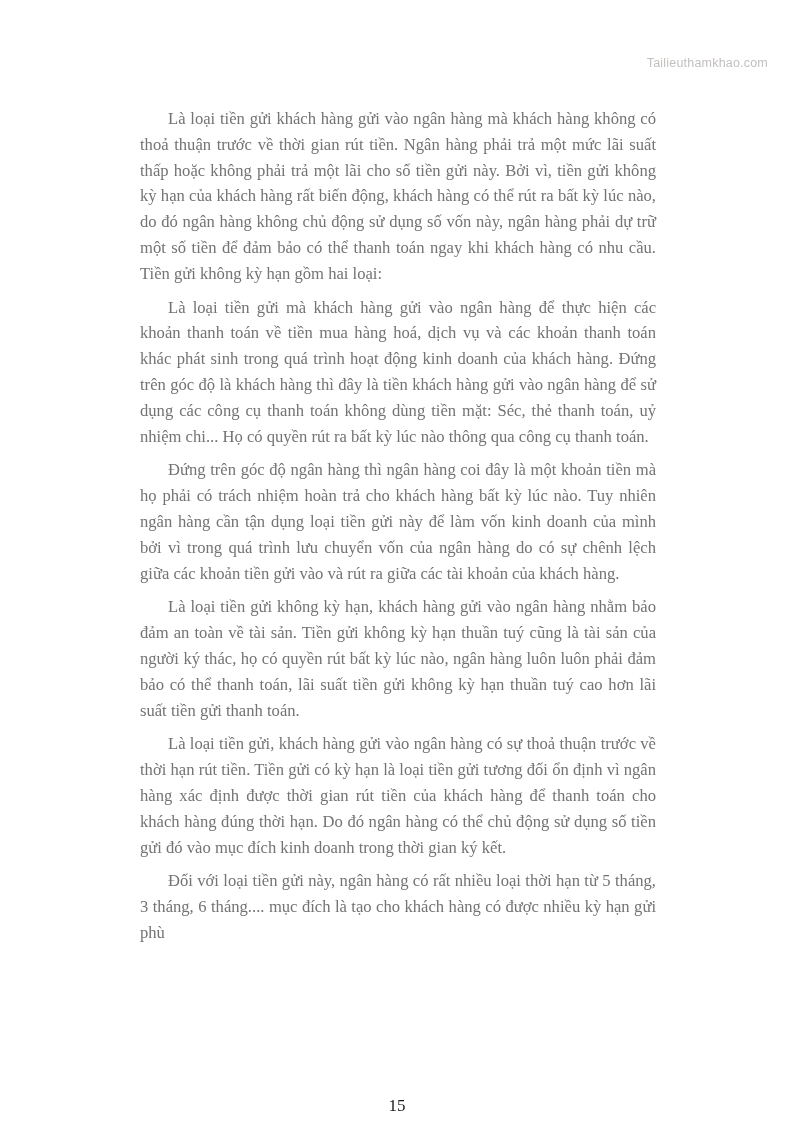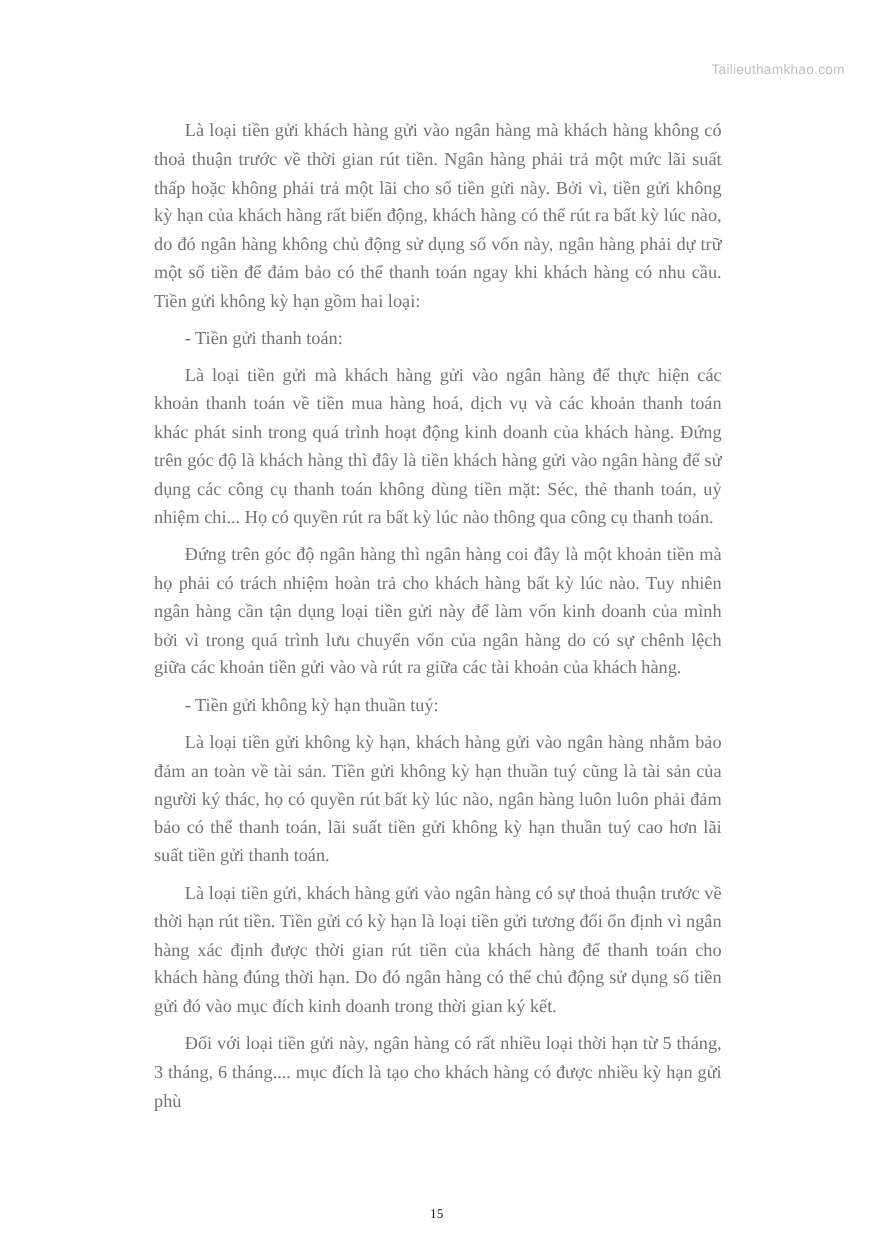--- a/index.html
+++ b/index.html
@@ -54,37 +54,35 @@
   }
   p.gap {
     margin-top: 8px;
   }
   .pagenum {
     position: absolute;
     left: 0;
     right: 0;
     top: 1052px;
     text-align: center;
-    font-size: 12px;
+    font-size: 17px;
     color: #1a1a1a;
   }
 </style>
 </head>
 <body>
 
 <div class="page">
 
   <div class="watermark">Tailieuthamkhao.com</div>
 
   <div class="content">
     <p class="indent">Là loại tiền gửi khách hàng gửi vào ngân hàng mà khách hàng không có thoả thuận trước về thời gian rút tiền. Ngân hàng phải trả một mức lãi suất thấp hoặc không phải trả một lãi cho số tiền gửi này. Bởi vì, tiền gửi không kỳ hạn của khách hàng rất biến động, khách hàng có thể rút ra bất kỳ lúc nào, do đó ngân hàng không chủ động sử dụng số vốn này, ngân hàng phải dự trữ một số tiền để đảm bảo có thể thanh toán ngay khi khách hàng có nhu cầu. Tiền gửi không kỳ hạn gồm hai loại:</p>
-    <p class="dash gap">-  Tiền gửi thanh toán:</p>
     <p class="indent gap">Là loại tiền gửi mà khách hàng gửi vào ngân hàng để thực hiện các khoản thanh toán về tiền mua hàng hoá, dịch vụ và các khoản thanh toán khác phát sinh trong quá trình hoạt động kinh doanh của khách hàng. Đứng trên góc độ là khách hàng thì đây là tiền khách hàng gửi vào ngân hàng để sử dụng các công cụ thanh toán không dùng tiền mặt: Séc, thẻ thanh toán, uỷ nhiệm chi... Họ có quyền rút ra bất kỳ lúc nào thông qua công cụ thanh toán.</p>
     <p class="indent gap">Đứng trên góc độ ngân hàng thì ngân hàng coi đây là một khoản tiền mà họ phải có trách nhiệm hoàn trả cho khách hàng bất kỳ lúc nào. Tuy nhiên ngân hàng cần tận dụng loại tiền gửi này để làm vốn kinh doanh của mình bởi vì trong quá trình lưu chuyển vốn của ngân hàng do có sự chênh lệch giữa các khoản tiền gửi vào và rút ra giữa các tài khoản của khách hàng.</p>
-    <p class="dash gap">- Tiền gửi không kỳ hạn thuần tuý:</p>
     <p class="indent gap">Là loại tiền gửi không kỳ hạn, khách hàng gửi vào ngân hàng nhằm bảo đảm an toàn về tài sản. Tiền gửi không kỳ hạn thuần tuý cũng là tài sản của người ký thác, họ có quyền rút bất kỳ lúc nào, ngân hàng luôn luôn phải đảm bảo có thể thanh toán, lãi suất tiền gửi không kỳ hạn thuần tuý cao hơn lãi suất tiền gửi thanh toán.</p>
     <p class="indent gap">Là loại tiền gửi, khách hàng gửi vào ngân hàng có sự thoả thuận trước về thời hạn rút tiền. Tiền gửi có kỳ hạn là loại tiền gửi tương đối ổn định vì ngân hàng xác định được thời gian rút tiền của khách hàng để thanh toán cho khách hàng đúng thời hạn. Do đó ngân hàng có thể chủ động sử dụng số tiền gửi đó vào mục đích kinh doanh trong thời gian ký kết.</p>
     <p class="indent gap">Đối với loại tiền gửi này, ngân hàng có rất nhiều loại thời hạn từ 5 tháng, 3 tháng, 6 tháng.... mục đích là tạo cho khách hàng có được nhiều kỳ hạn gửi phù</p>
   </div>
 
   <div class="pagenum">15</div>
 
 </div>
 
 </body></html>

